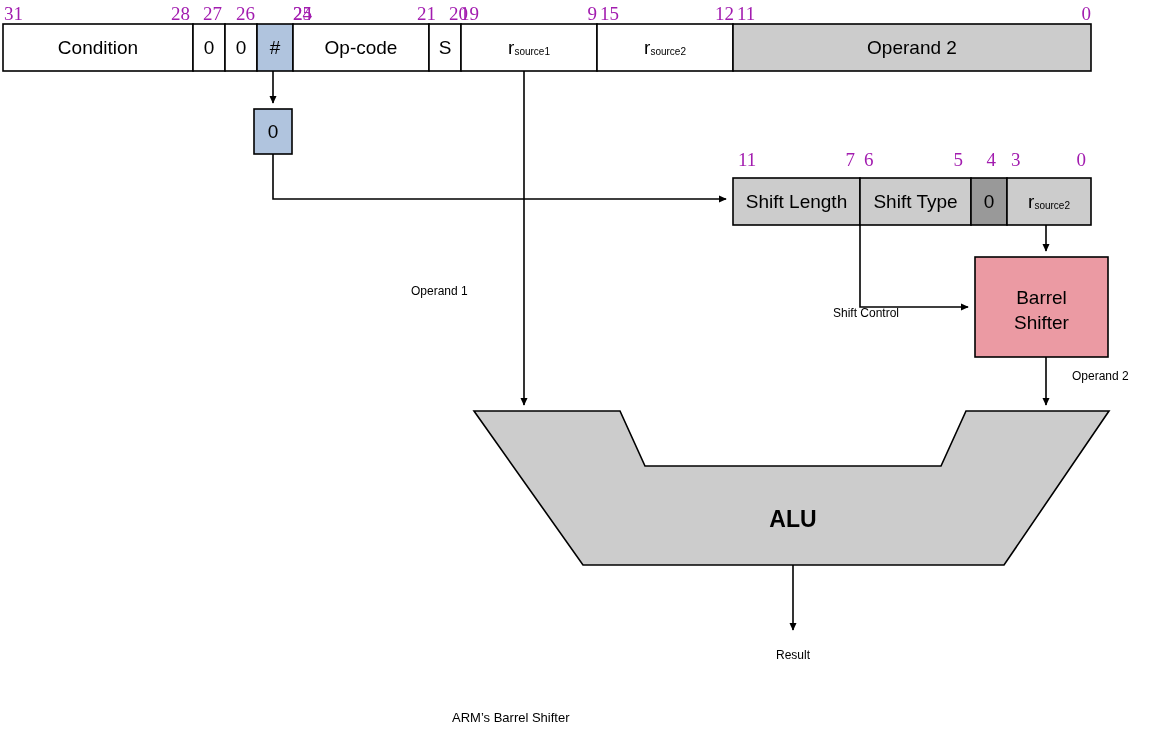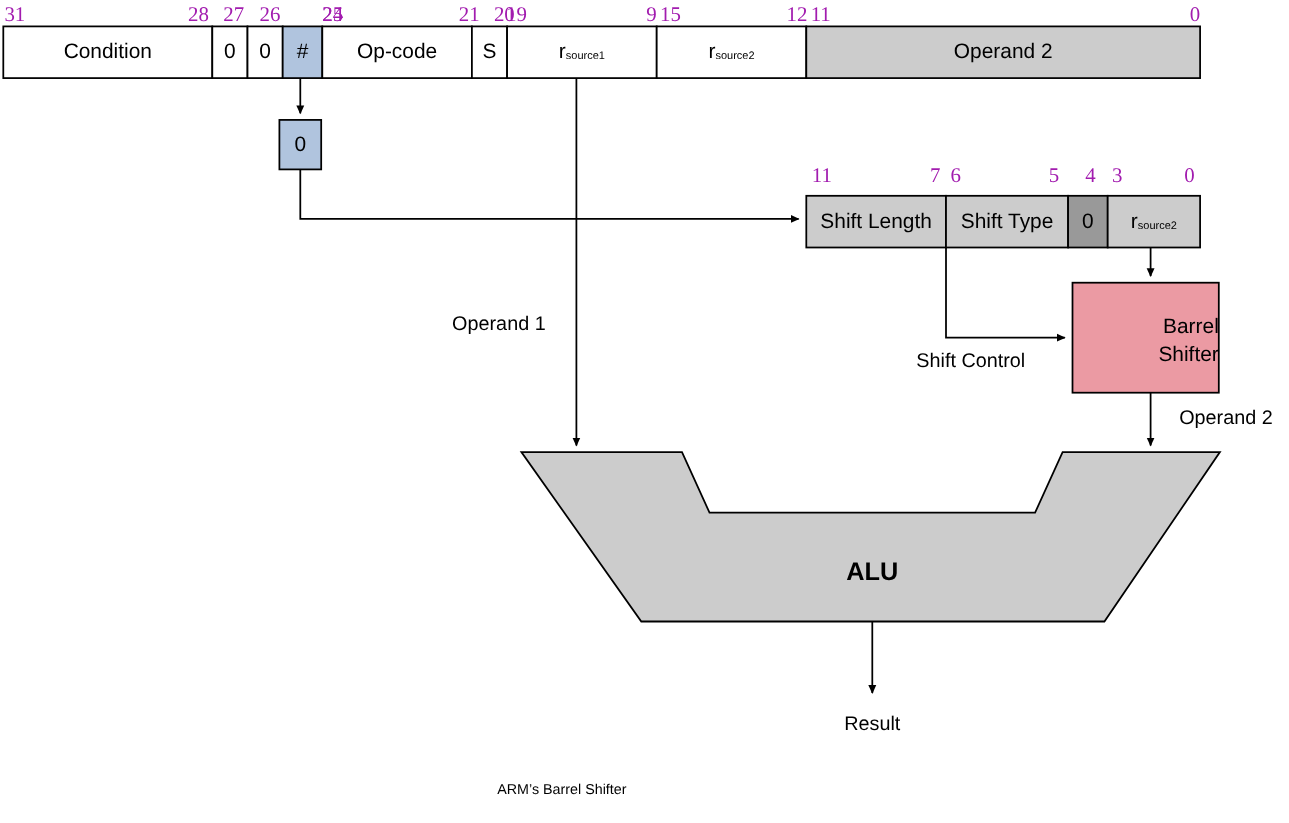--- a/index.html
+++ b/index.html
@@ -67,21 +67,21 @@
   .celllabel sub {
     font-size: 10px;
     vertical-align: baseline;
     position: relative;
     top: 4px;
   }
 
   .freetext {
     position: absolute;
     font-family: "Liberation Sans", sans-serif;
-    font-size: 18px;
+    font-size: 12px;
     color: #000000;
     white-space: nowrap;
   }
   .freetext.center {
     text-align: center;
   }
   .bold { font-weight: bold; }
   .blockline {
     position: absolute;
     text-align: center;
@@ -194,27 +194,27 @@
   <div class="bitnum r" style="left:1060px;top:152px; width:26px;">0</div>
 
   <div class="celllabel" style="left:860px; top:178px; width:111px; height:47px;">Shift Type</div>
   <div class="celllabel" style="left:733px; top:178px; width:127px; height:47px;">Shift Length</div>
   <div class="celllabel" style="left:971px; top:178px; width:36px;  height:47px;">0</div>
   <div class="celllabel" style="left:1007px;top:178px; width:84px;  height:47px;">
     <span>r</span>
       <sub>source2</sub>
   </div>
 
-  <div class="blockline" style="left:975px; top:285px; width:133px;text-align:right;">
+  <div class="blockline" style="left:975px; top:285px; width:133px;">
     <div>Barrel</div>
     <div>Shifter</div>
   </div>
 
   <div class="freetext bold center" style="left:733px; top:506px; width:120px; font-size:23px;">ALU</div>
 
   <div class="freetext" style="left:411px; top:284px;">Operand 1</div>
   <div class="freetext" style="left:1072px; top:369px;">Operand 2</div>
-  <div class="freetext" style="left:833px; top:318px;text-align:right;">Shift Control</div>
+  <div class="freetext" style="left:833px; top:306px;text-align:right;">Shift Control</div>
   <div class="freetext center" style="left:733px; top:648px; width:120px;">Result</div>
 
   <div class="caption" style="left:452px; top:710px;">ARM’s Barrel Shifter</div>
 
 </div>
 
 </body></html>

